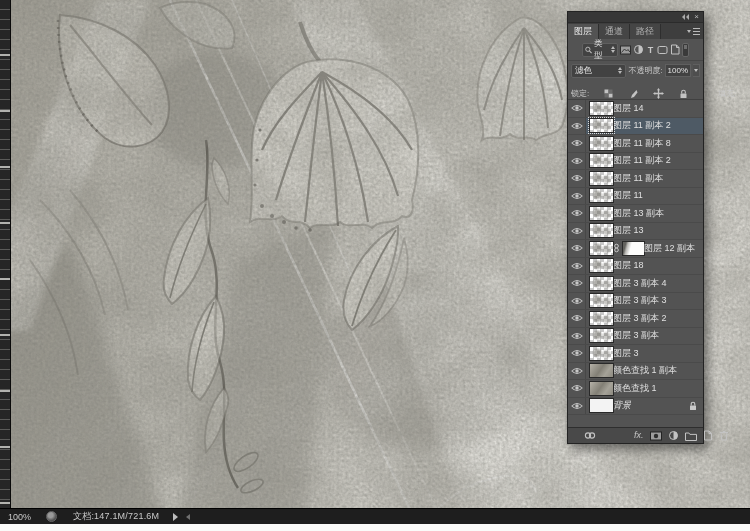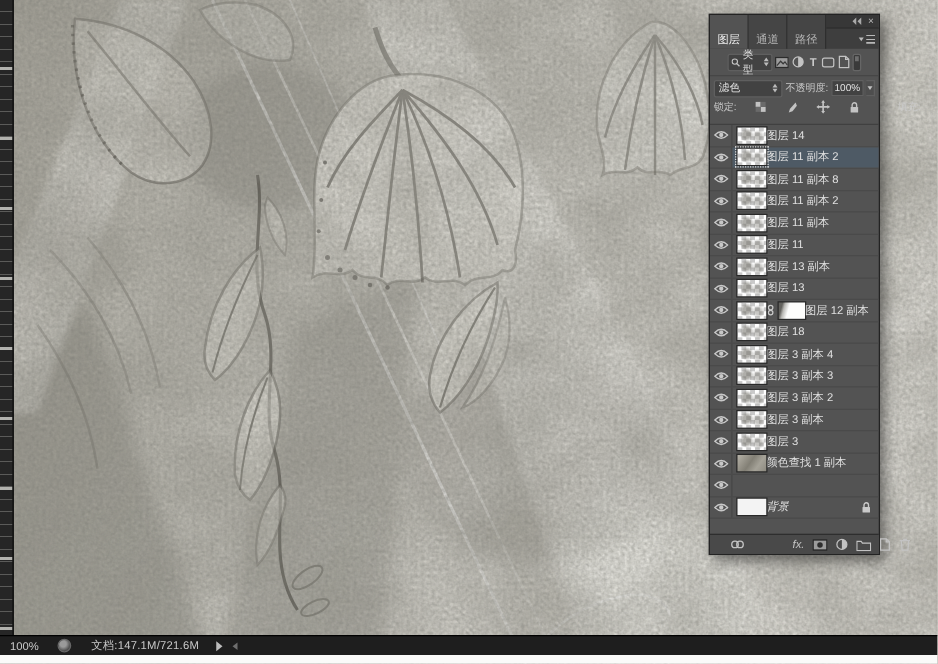--- a/index.html
+++ b/index.html
@@ -39,21 +39,21 @@
     box-shadow:4px 5px 10px rgba(0,0,0,.45);display:flex;flex-direction:column;
     color:#d6d6d6;}
   .group-bar{height:10px;background:#373737;display:flex;align-items:center;
     justify-content:flex-end;gap:5px;padding:0 4px;border-bottom:1px solid #2b2b2b;}
   .collapse-ic{display:flex;gap:1px;}
   .collapse-ic i{width:0;height:0;border-right:3px solid #aaa;border-top:3px solid transparent;
     border-bottom:3px solid transparent;display:block;}
   .close-ic{color:#bbb;font-size:8px;line-height:8px;}
 
   .tab-row{height:16px;background:#3e3e3e;display:flex;align-items:flex-end;}
-  .tab{font-size:9px;padding:14px 6px 3px;background:#454545;color:#b5b5b5;
+  .tab{font-size:9px;padding:2px 6px 3px;background:#454545;color:#b5b5b5;
     border-right:1px solid #2e2e2e;line-height:10px;}
   .tab.active{background:#535353;color:#ececec;}
   .tab-spacer{flex:1;}
   .panel-menu{width:16px;height:12px;margin:0 2px 2px 0;display:flex;align-items:center;
     justify-content:center;gap:2px;}
   .panel-menu .mtri{width:0;height:0;border-top:3px solid #b9b9b9;border-left:2.5px solid transparent;
     border-right:2.5px solid transparent;}
   .panel-menu .mlines{width:7px;height:7px;
     background:repeating-linear-gradient(to bottom,#b9b9b9 0 1px,transparent 1px 3px);}
 
@@ -76,21 +76,21 @@
   .blend-select{width:64px;height:14px;background:#424242;border:1px solid #5f5f5f;border-radius:2px;
     display:flex;align-items:center;font-size:8.5px;color:#e2e2e2;padding:0 3px;box-sizing:border-box;}
   .lbl{font-size:8px;color:#c9c9c9;white-space:nowrap;}
   .val-box{height:13px;background:#424242;border:1px solid #5f5f5f;display:flex;align-items:center;
     font-size:8px;color:#e2e2e2;padding:0 2px;box-sizing:border-box;}
   .val-arrow{width:8px;height:13px;background:#4e4e4e;border:1px solid #5f5f5f;border-left:none;
     display:flex;align-items:center;justify-content:center;box-sizing:border-box;}
   .val-arrow i{width:0;height:0;border-top:3px solid #c2c2c2;border-left:2.5px solid transparent;
     border-right:2.5px solid transparent;display:block;}
 
-  .lock-row{height:19px;display:flex;align-items:flex-start;padding:0 3px;gap:15px;
+  .lock-row{height:19px;display:flex;align-items:flex-end;padding:0 3px;gap:15px;
     border-bottom:1px solid #404040;}
   .l-ic{width:11px;height:11px;display:flex;align-items:center;justify-content:center;}
 
   .layer-list{flex:1;overflow:hidden;}
   .layer-row{height:17.5px;display:flex;align-items:stretch;box-sizing:border-box;
     border-bottom:1px solid #4a4a4a;}
   .eye-cell{width:17px;display:flex;align-items:center;justify-content:center;
     border-right:1px solid #474747;flex:none;}
   .row-body{flex:1;display:flex;align-items:center;gap:0;padding-left:4px;min-width:0;}
   .layer-row.selected .row-body{background:#4e5a65;}
@@ -581,20 +581,26 @@
 
     </div>
   </div>
         <div class="layer-row">
     <div class="eye-cell">
       <svg width="12" height="8" viewBox="0 0 14 9">
         <path d="M1 4.5 Q7 -1.5 13 4.5 Q7 10.5 1 4.5 Z" fill="none" stroke="#c8c8c8" stroke-width="1.2"></path>
         <circle cx="7" cy="4.5" r="2" fill="#c8c8c8"></circle>
       </svg>
     </div>
+    <div class="row-body">
+      <div class="thumb thumb-texture"></div>
+
+      <span class="lname">颜色查找 1</span>
+
+    </div>
   </div>
         <div class="layer-row">
     <div class="eye-cell">
       <svg width="12" height="8" viewBox="0 0 14 9">
         <path d="M1 4.5 Q7 -1.5 13 4.5 Q7 10.5 1 4.5 Z" fill="none" stroke="#c8c8c8" stroke-width="1.2"></path>
         <circle cx="7" cy="4.5" r="2" fill="#c8c8c8"></circle>
       </svg>
     </div>
     <div class="row-body">
       <div class="thumb thumb-white"></div>

